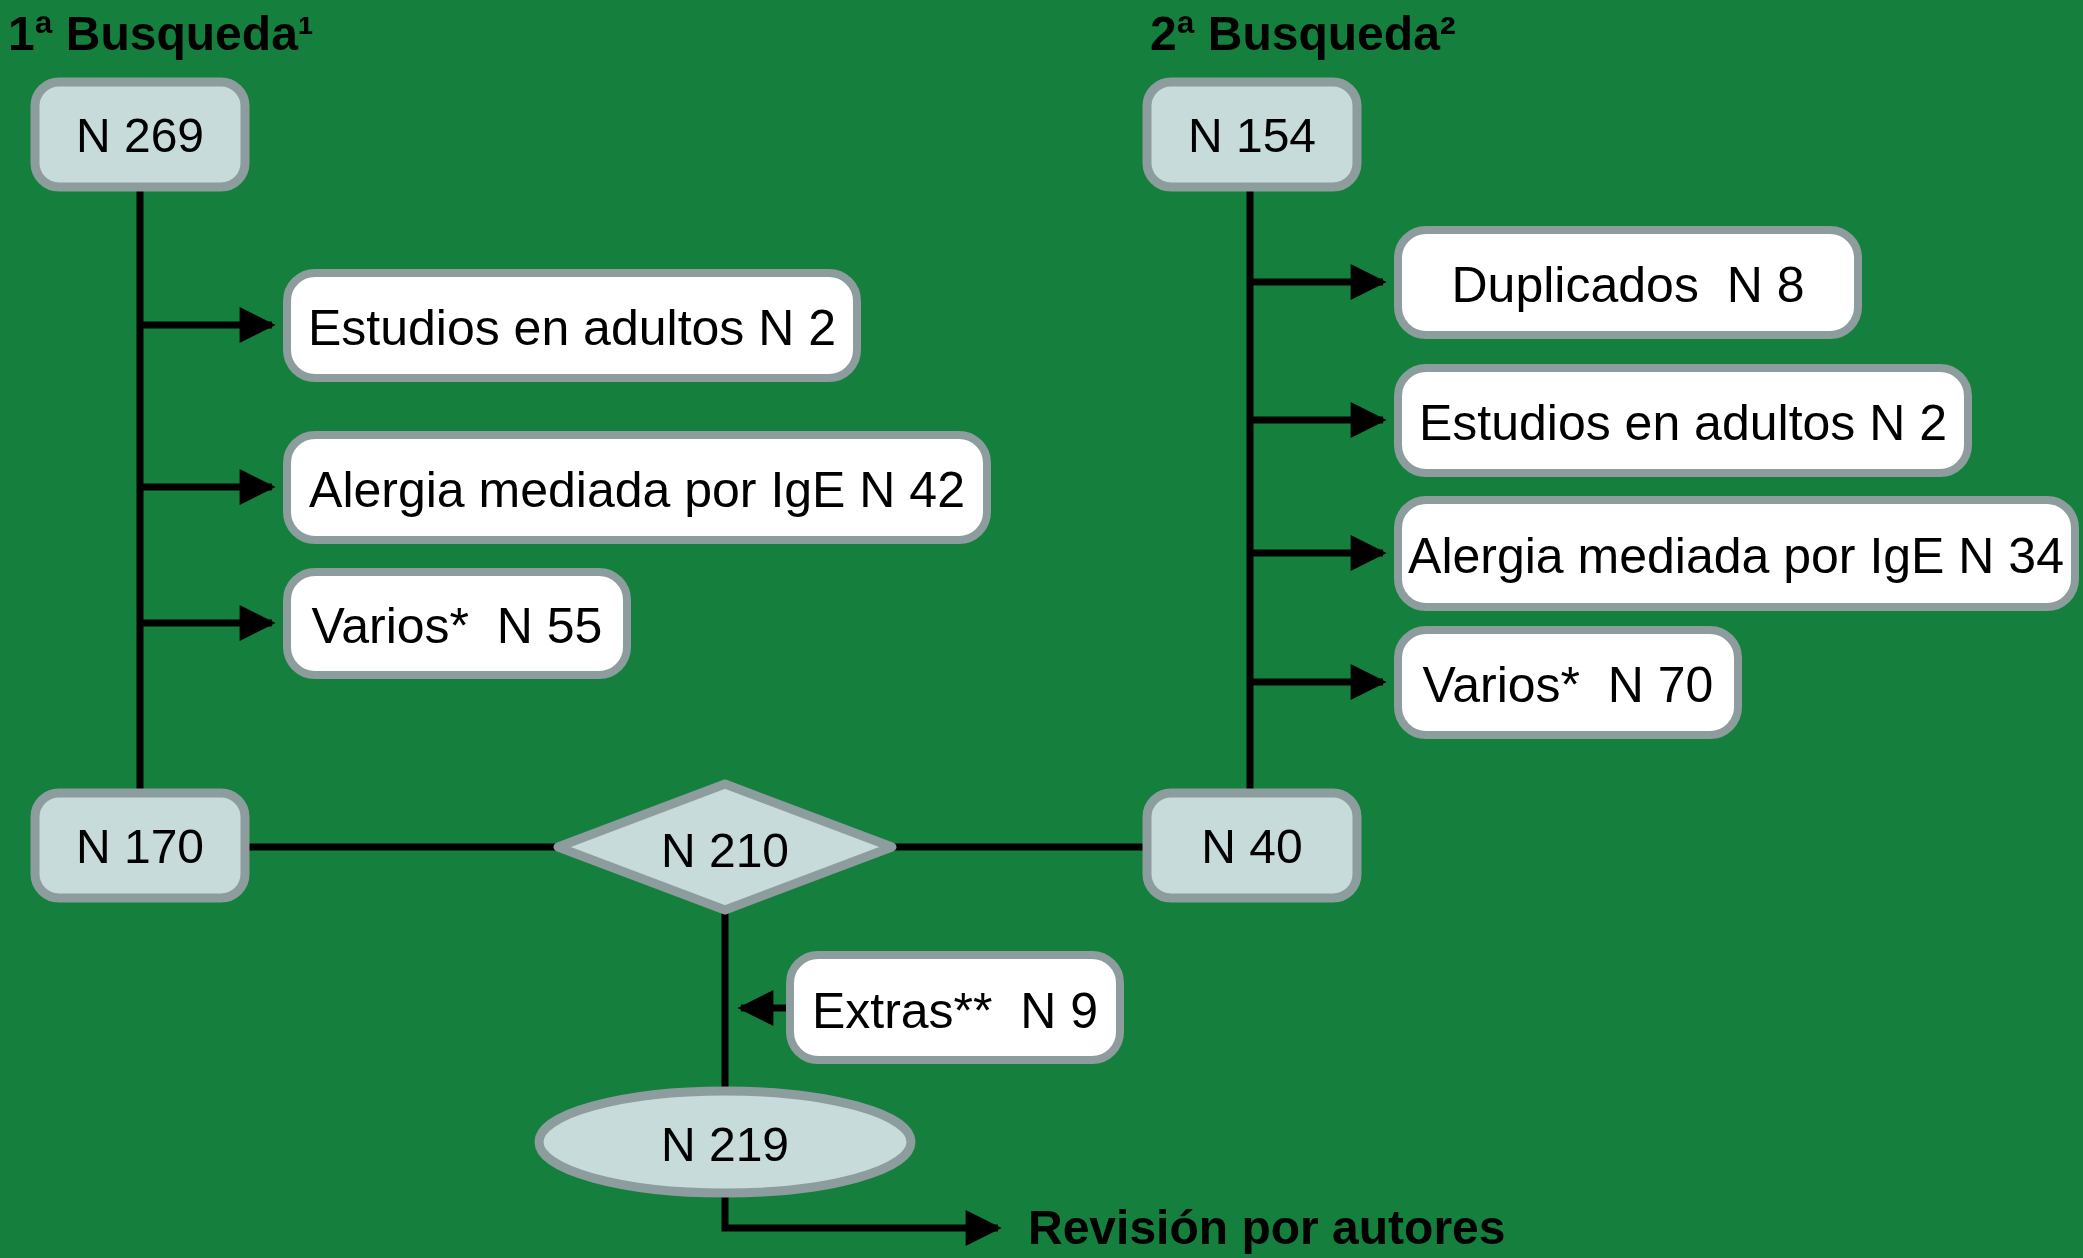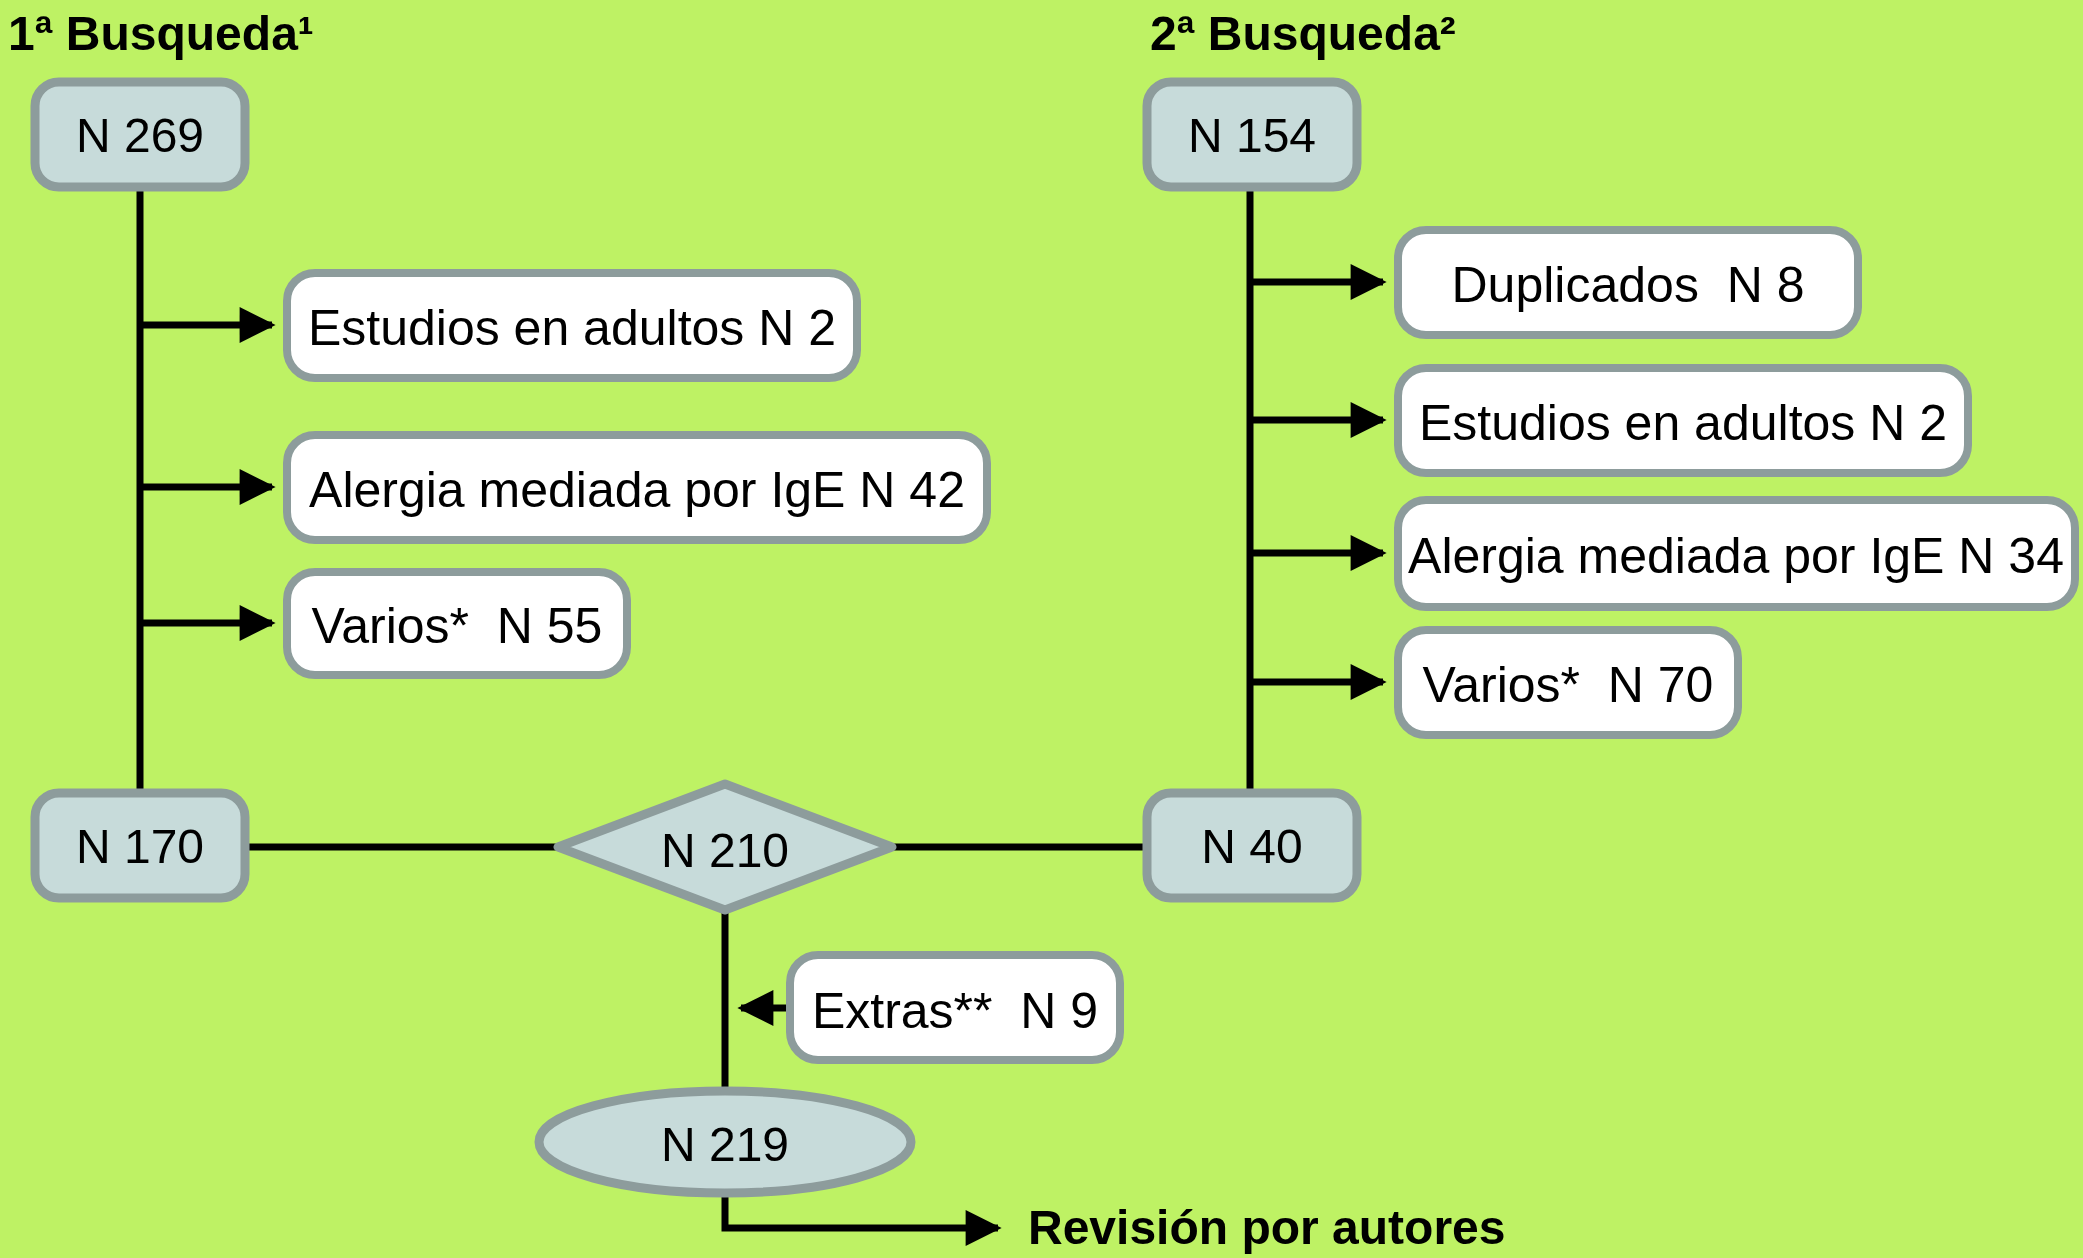--- a/index.html
+++ b/index.html
@@ -4,21 +4,21 @@
 <style>
   html, body {
     margin: 0;
     padding: 0;
     background: #ffffff;
   }
   .canvas {
     width: 2083px;
     height: 1258px;
     position: relative;
-    background: #bef264;
+    background: #15803d;
     font-family: "Liberation Sans", sans-serif;
   }
   svg { display: block; }
   svg text {
     font-family: "Liberation Sans", sans-serif;
     fill: #000000;
     white-space: pre;
   }
   .node-label   { font-size: 48px; }
   .excl-label   { font-size: 50px; }

